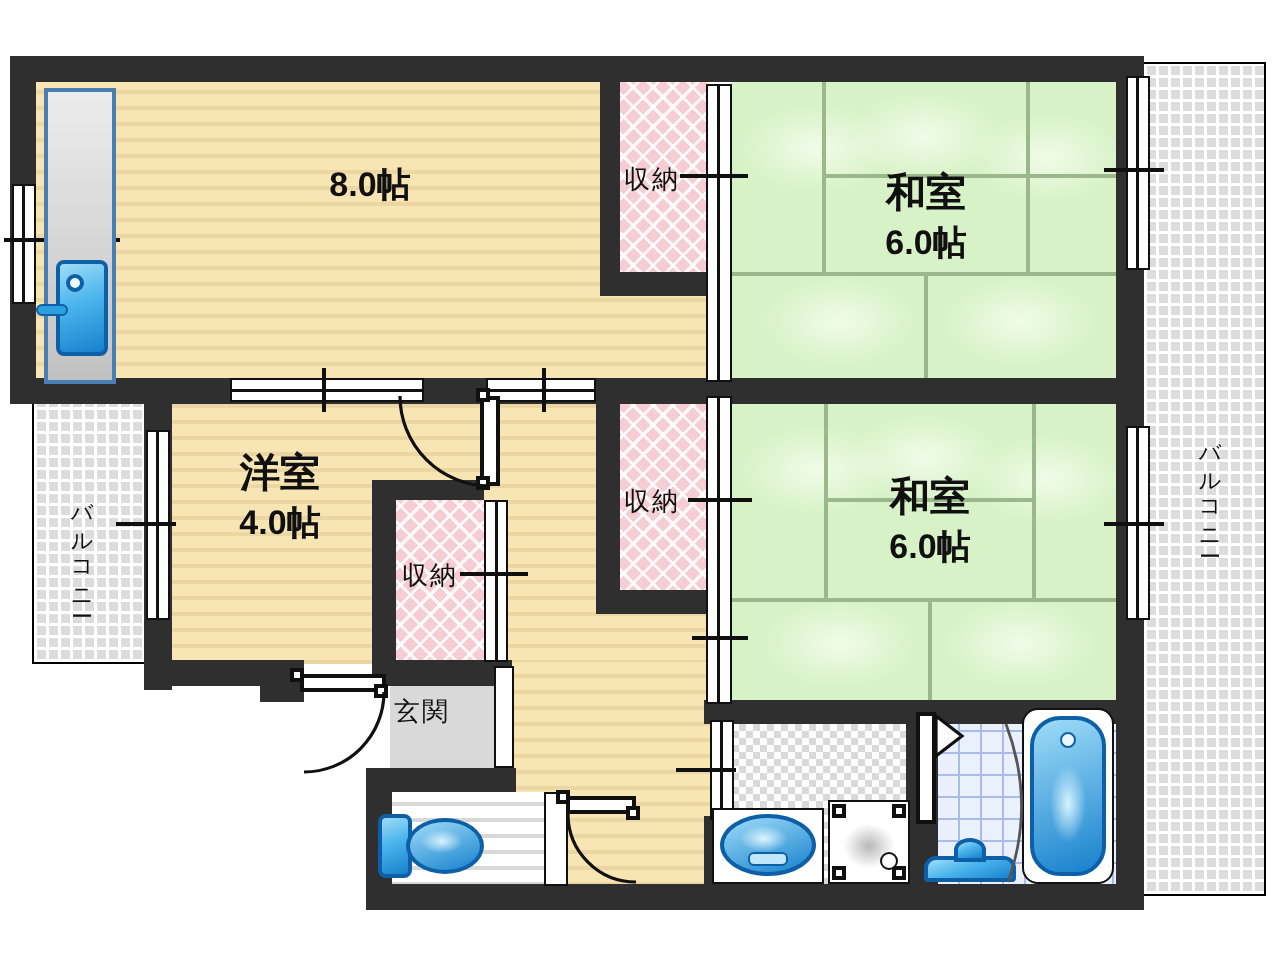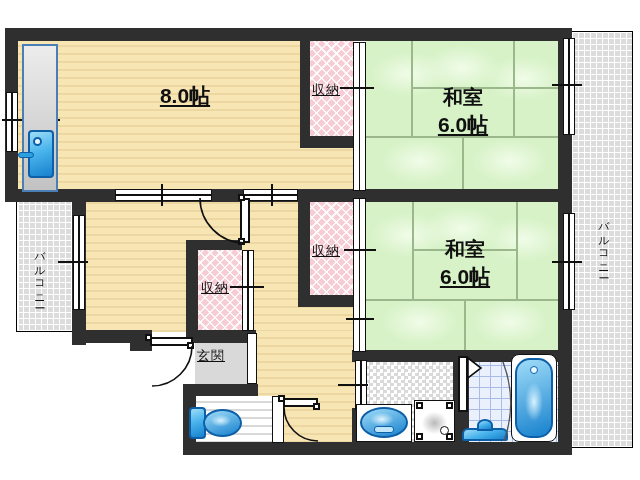--- a/index.html
+++ b/index.html
@@ -38,22 +38,22 @@
   .win{position:absolute;background:#fff;border:1.5px solid #101010;}
   .win-h{background-image:linear-gradient(0deg,transparent calc(50% - .75px),#101010 calc(50% - .75px),#101010 calc(50% + .75px),transparent calc(50% + .75px));}
   .win-v{background-image:linear-gradient(90deg,transparent calc(50% - .75px),#101010 calc(50% - .75px),#101010 calc(50% + .75px),transparent calc(50% + .75px));}
   .tick{position:absolute;background:#101010;}
   .leaf{position:absolute;background:#fff;border:2px solid #101010;}
   .hinge{position:absolute;width:7px;height:7px;background:#fff;border:2px solid #101010;}
   .blue{background-image:linear-gradient(160deg,#9fdcf8 0%,#49b4ec 45%,#1781cd 100%);
         border:2px solid #0d5fa8;}
   .room-label{position:absolute;text-align:center;color:#101010;font-weight:bold;line-height:1.35;}
   .room-label .l1{font-size:20px;}
-  .room-label .l2{font-size:21px;text-decoration:underline;}
-  .small-label{position:absolute;color:#101010;font-size:13px;letter-spacing:1px;white-space:nowrap;text-decoration:underline;}
+  .room-label .l2{font-size:17px;}
+  .small-label{position:absolute;color:#101010;font-size:13px;letter-spacing:1px;white-space:nowrap;}
   .vtext{position:absolute;color:#101010;font-size:11px;writing-mode:vertical-rl;
          text-orientation:upright;letter-spacing:2px;text-align:center;}
   svg.overlay{position:absolute;left:0;top:0;pointer-events:none;}
 </style>
 </head>
 <body>
 
 <div id="stage">
 
   <div class="wood" style="left:18px;top:41px;width:336px;height:150px;"></div>
@@ -179,20 +179,22 @@
   </div>
   <div class="room-label" style="left:393px;top:84px;width:140px;">
     <div class="l1">和室</div>
     <div class="l2">6.0帖</div>
   </div>
   <div class="room-label" style="left:395px;top:236px;width:140px;">
     <div class="l1">和室</div>
     <div class="l2">6.0帖</div>
   </div>
   <div class="room-label" style="left:80px;top:224px;width:120px;">
+    <div class="l1">洋室</div>
+    <div class="l2">4.0帖</div>
   </div>
   <div class="small-label" style="left:312px;top:81px;">収納</div>
   <div class="small-label" style="left:312px;top:242px;">収納</div>
   <div class="small-label" style="left:201px;top:279px;">収納</div>
   <div class="small-label" style="left:197px;top:347px;">玄関</div>
   <div class="vtext" style="left:32px;top:218px;height:112px;">バルコニー</div>
   <div class="vtext" style="left:596px;top:188px;height:112px;">バルコニー</div>
 
 </div>
 

